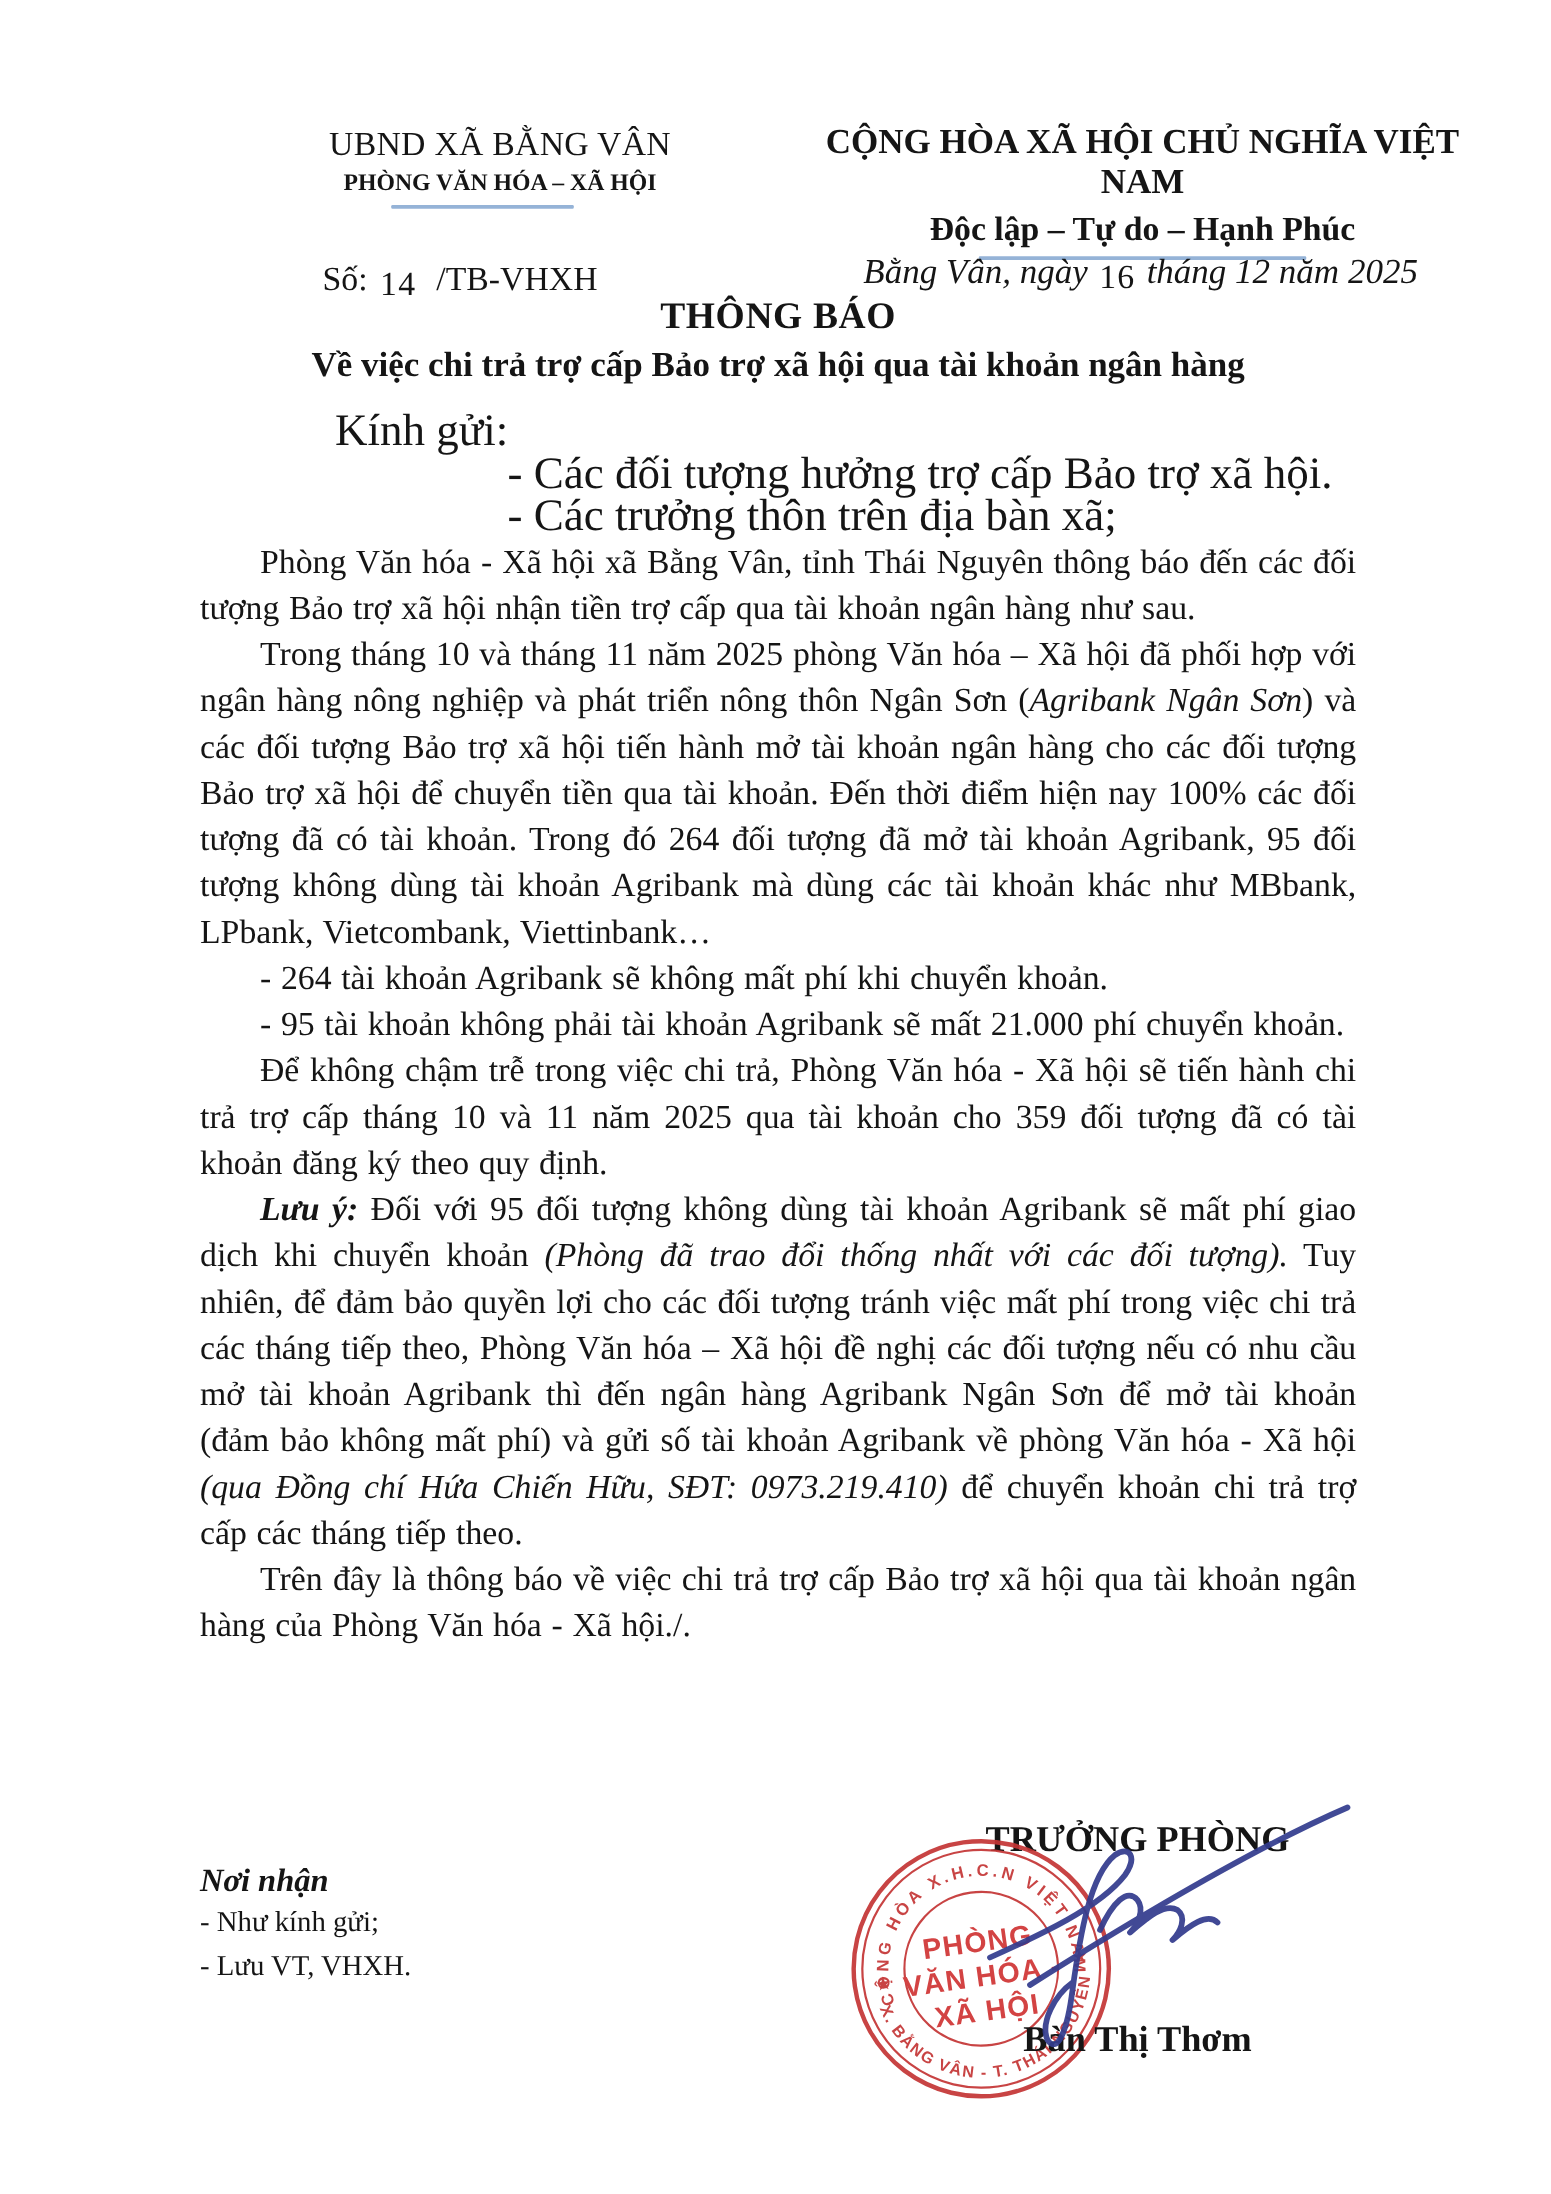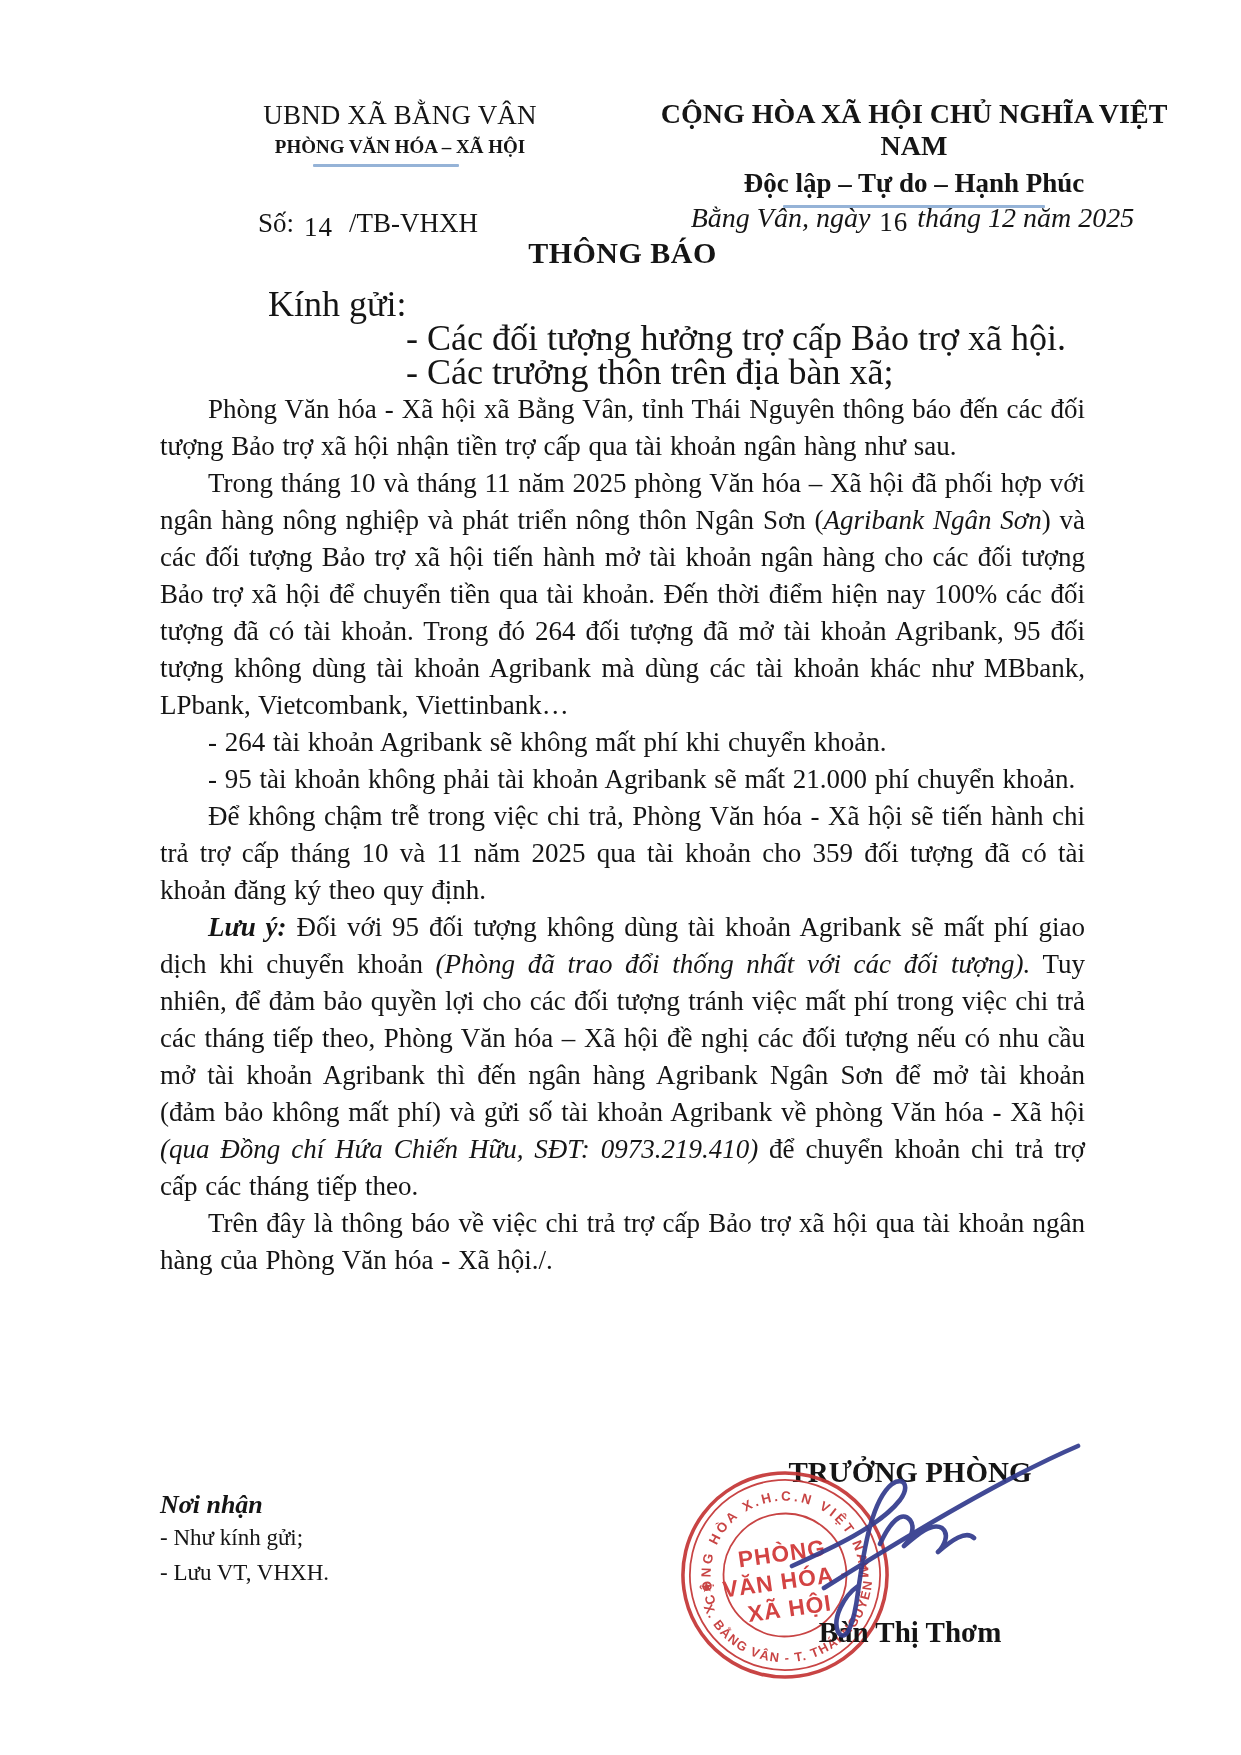--- a/index.html
+++ b/index.html
@@ -69,20 +69,21 @@
   <div class="doc-number">
     <span>Số:</span><span class="fill-num">14</span><span>/TB-VHXH</span>
   </div>
 
   <div class="dateline">
     <span>Bằng Vân, ngày</span><span class="fill-num">16</span><span>tháng 12 năm 2025</span>
   </div>
 
   <div class="content">
     <div class="title-main">THÔNG BÁO</div>
+    <div class="title-sub">Về việc chi trả trợ cấp Bảo trợ xã hội qua tài khoản ngân hàng</div>
 
     <div class="recipients">
       <div class="salutation">Kính gửi:</div>
       <div class="recipient-item">- Các đối tượng hưởng trợ cấp Bảo trợ xã hội.</div>
       <div class="recipient-item">- Các trưởng thôn trên địa bàn xã;</div>
     </div>
 
     <p class="para first"><span>Phòng Văn hóa - Xã hội xã Bằng Vân, tỉnh Thái Nguyên thông báo đến các đối tượng Bảo trợ xã hội nhận tiền trợ cấp qua tài khoản ngân hàng như sau.</span></p>
 
     <p class="para"><span>Trong tháng 10 và tháng 11 năm 2025 phòng Văn hóa – Xã hội đã phối hợp với ngân hàng nông nghiệp và phát triển nông thôn Ngân Sơn (</span><span class="it">Agribank Ngân Sơn</span><span>) và các đối tượng Bảo trợ xã hội tiến hành mở tài khoản ngân hàng cho các đối tượng Bảo trợ xã hội để chuyển tiền qua tài khoản. Đến thời điểm hiện nay 100% các đối tượng đã có tài khoản. Trong đó 264 đối tượng đã mở tài khoản Agribank, 95 đối tượng không dùng tài khoản Agribank mà dùng các tài khoản khác như MBbank, LPbank, Vietcombank, Viettinbank…</span></p>

